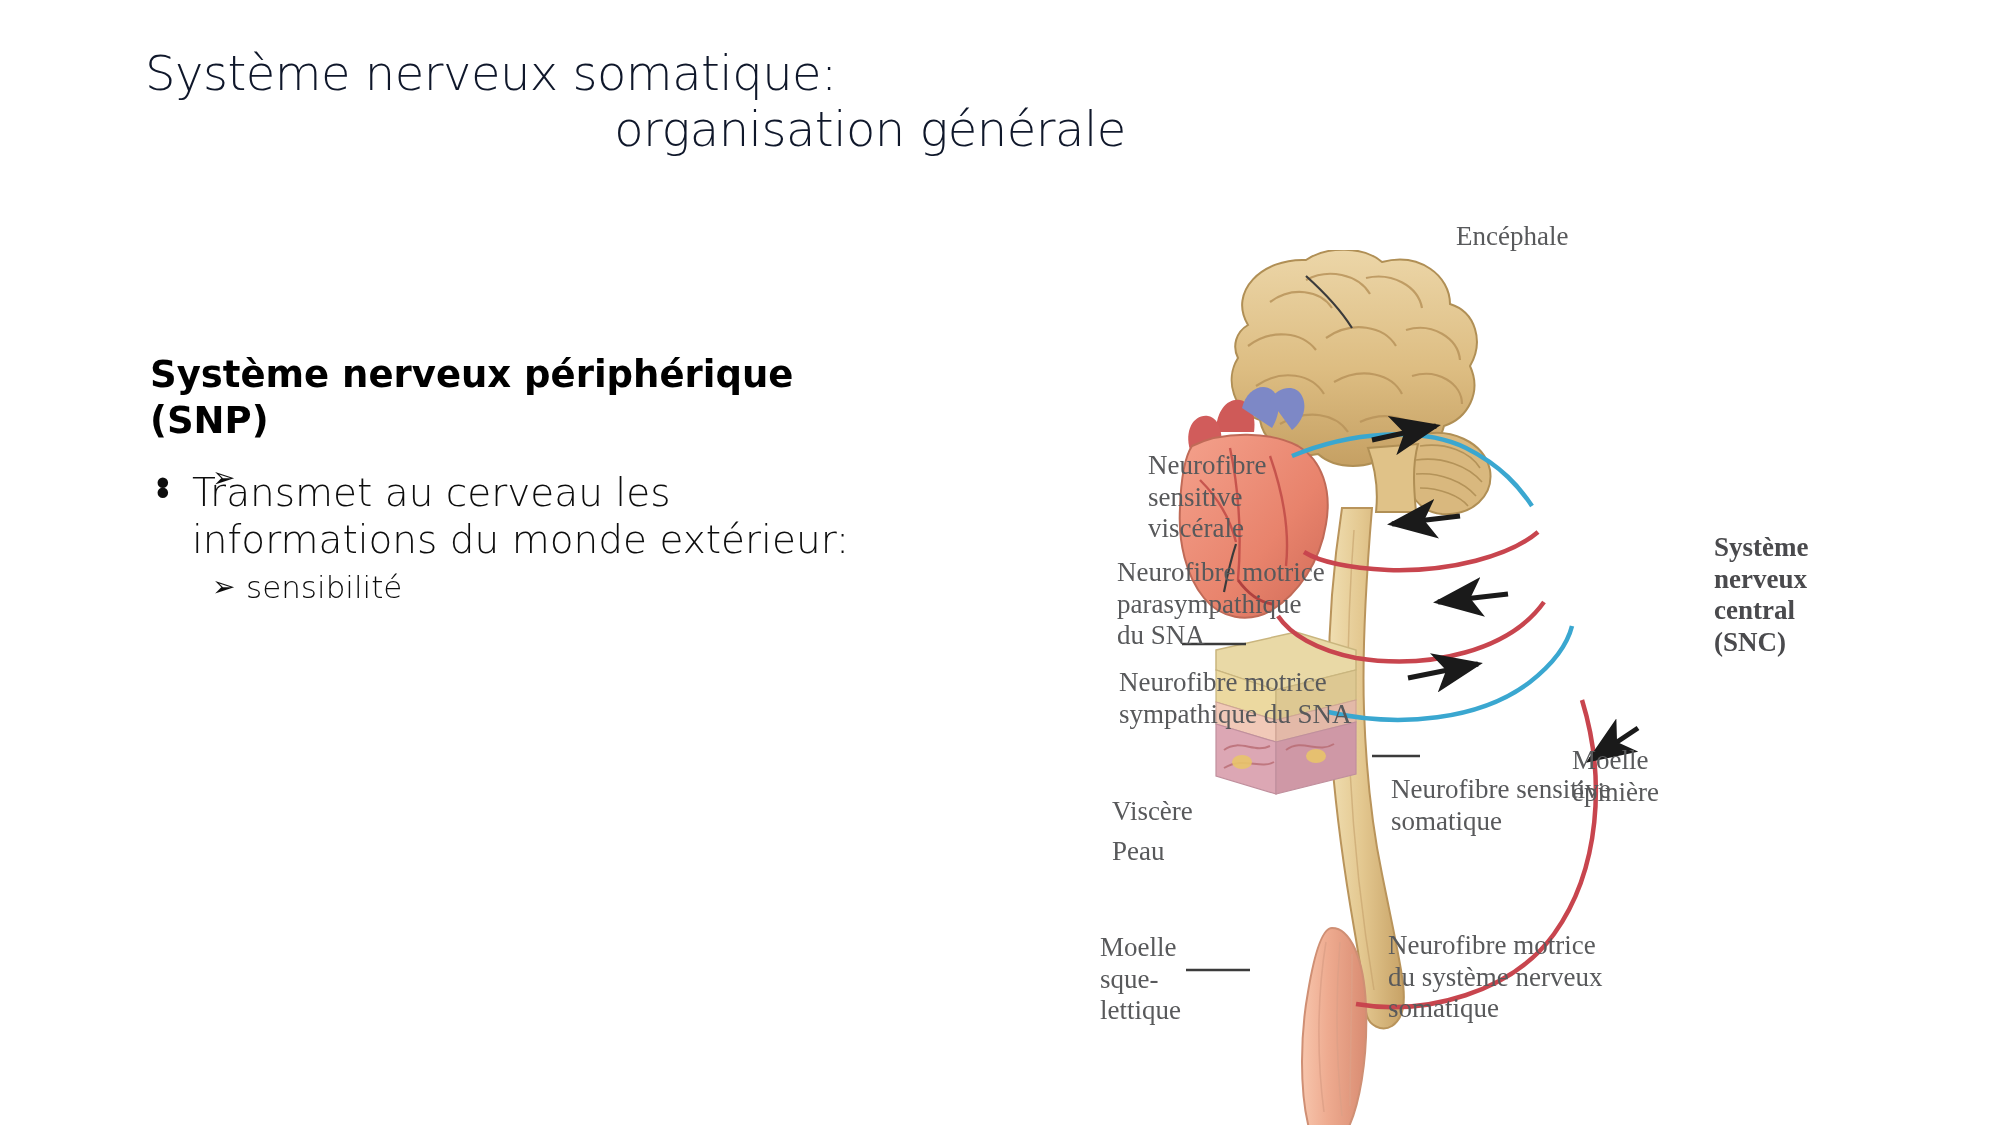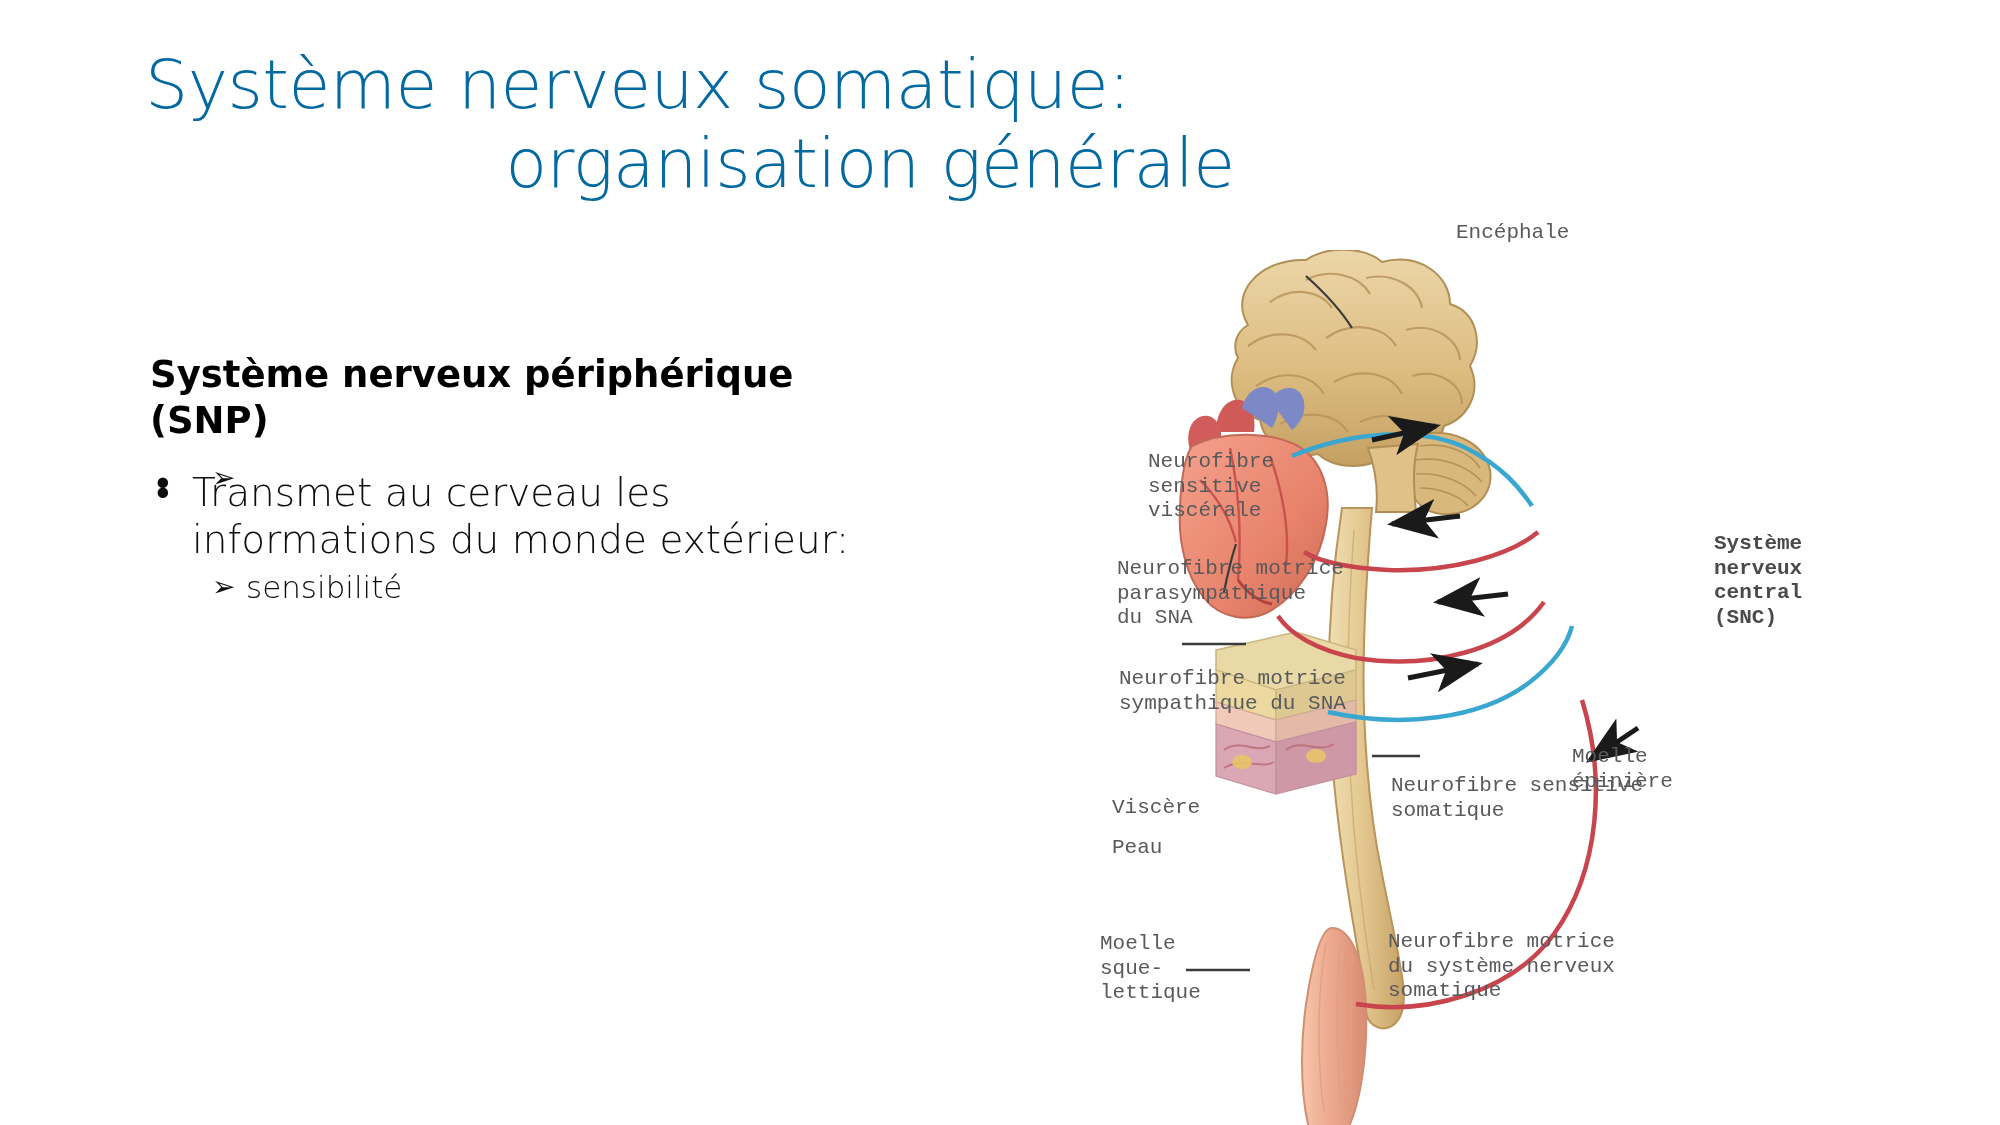--- a/index.html
+++ b/index.html
@@ -19,24 +19,24 @@
   
   #title-block {
     position: absolute;
     left: 145px;
     top: 46px;
     width: 1460px;
   }
   .title-line {
     font-family: "DejaVu Sans", sans-serif;
     font-weight: 300;
-    font-size: 68px;
+    font-size: 48px;
     line-height: 1.16;
     letter-spacing: -0.5px;
-    color: #0369a1;
+    color: #0f172a;
     white-space: pre;
   }
   .title-line-1 { text-align: left; }
   .title-line-2 { text-align: center; padding-right: 10px; }
 
   
   #body-column {
     position: absolute;
     left: 150px;
     top: 352px;
@@ -92,22 +92,22 @@
     position: absolute;
     left: 1120px;
     top: 250px;
     width: 860px;
     height: 875px;
   }
   #figure svg { display: block; }
 
   .fig-label {
     position: absolute;
-    font-family: Liberation Mono, monospace;
-    font-size: 21px;
+    font-family: Liberation Serif, serif;
+    font-size: 27px;
     line-height: 1.17;
     color: #58595b;
     white-space: pre;
   }
   .fig-label.bold {
     font-weight: 700;
     color: #4a4a4d;
   }
 </style>
 </head>

